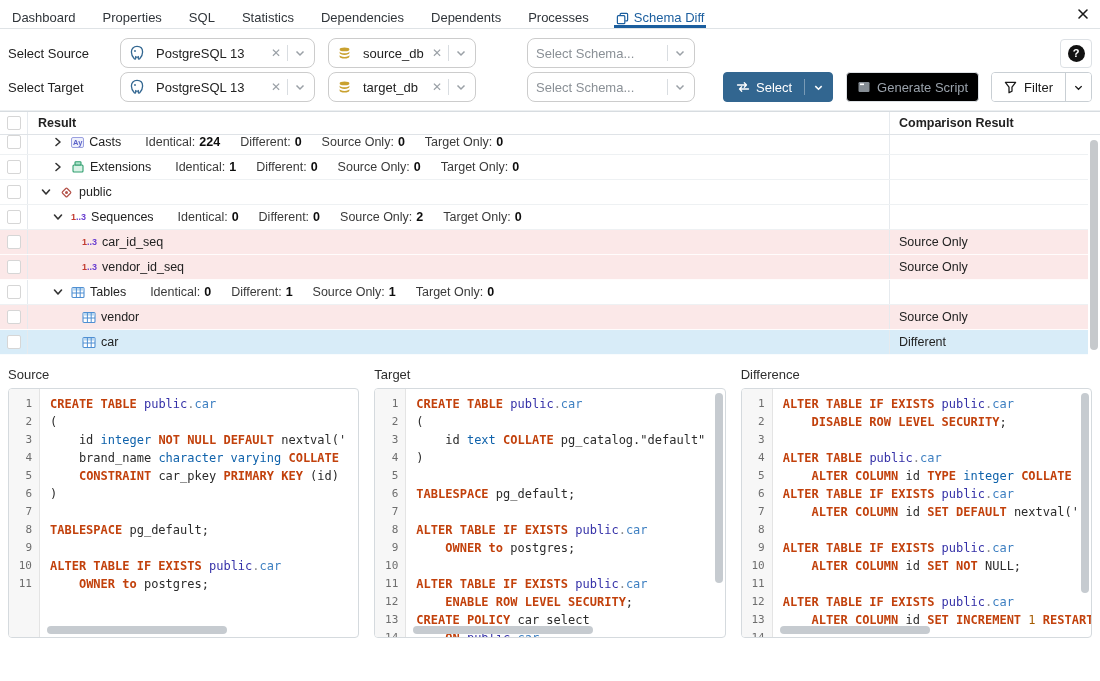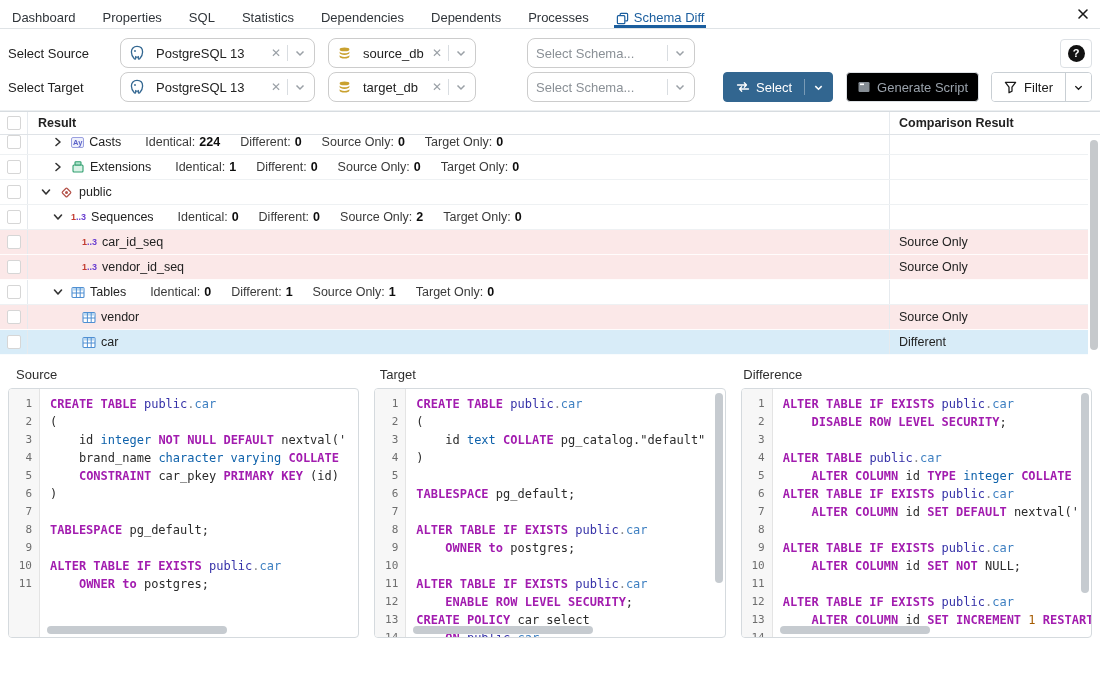--- a/index.html
+++ b/index.html
@@ -66,31 +66,31 @@
   .tree-scrollcol { background:#fff; position:relative; }
   .vthumb { position:absolute; left:2px; width:8px; background:#c6c9cc; border-radius:4px; cursor:pointer; }
   .seq-ic { font-size:9px; font-weight:bold; letter-spacing:0; font-family:"Liberation Sans",sans-serif; }
   .seq-ic .r { color:#c23b2f; font-style:normal; }
   .seq-ic .d { color:#6a3fd0; font-style:normal; }
   .seq-ic .b { color:#6a3fd0; font-style:normal; }
   .cast-ic { font-size:7.5px; color:#5a61c8; border:1px solid #9aa0e0; border-radius:2px; padding:0 1px;
              background:#eef0fb; font-weight:bold; }
   
   .ddl-head { padding:9px 8px 8px 8px; font-size:13px; color:#2e2e2e; border-bottom:1px solid #e8ebee; }
-  .ddl-labels { display:grid; grid-template-columns:1fr 1fr 1fr; gap:15px; padding:8px 8px 6px 8px; font-size:13px; color:#2e2e2e;margin-left:8px; }
+  .ddl-labels { display:grid; grid-template-columns:1fr 1fr 1fr; gap:15px; padding:8px 8px 6px 8px; font-size:13px; color:#2e2e2e; }
   .panels { display:grid; grid-template-columns:1fr 1fr 1fr; gap:15px; padding:0 8px; }
   .panel { height:250px; border:1px solid #d5dade; border-radius:4px; background:#fff;
            display:flex; position:relative; overflow:hidden; }
   .gutter { width:31px; background:#f7f7f7; border-right:1px solid #e4e4e4; padding-top:6px;
             font-family:"DejaVu Sans Mono", monospace; font-size:11px; color:#6e6e6e; text-align:right; }
   .gutter div { height:18px; line-height:18px; padding-right:7px; }
   .code { flex:1; padding:6px 0 0 10px; font-family:"DejaVu Sans Mono", monospace; font-size:12px;
           line-height:18px; white-space:pre; overflow:hidden; color:#2b2b2b; }
   .code div { height:18px; }
-  .tk-k { color:#a21caf; font-weight:bold; }
+  .tk-k { color:#c2410c; font-weight:bold; }
   .tk-t { color:#0f62ab; }
   .tk-b { color:#3531a8; }
   .tk-v { color:#3d7fc1; }
   .tk-p { color:#8a8a8a; }
   .tk-n { color:#a55b00; }
   .tk-x { color:#2b2b2b; }
   .hthumb { position:absolute; bottom:3px; left:38px; height:8px; background:#c6cbd0; border-radius:4px; cursor:pointer; }
   .pvthumb { position:absolute; right:2px; top:4px; width:8px; background:#c6cbd0; border-radius:4px; cursor:pointer; }
   svg { display:block; }
 </style>

